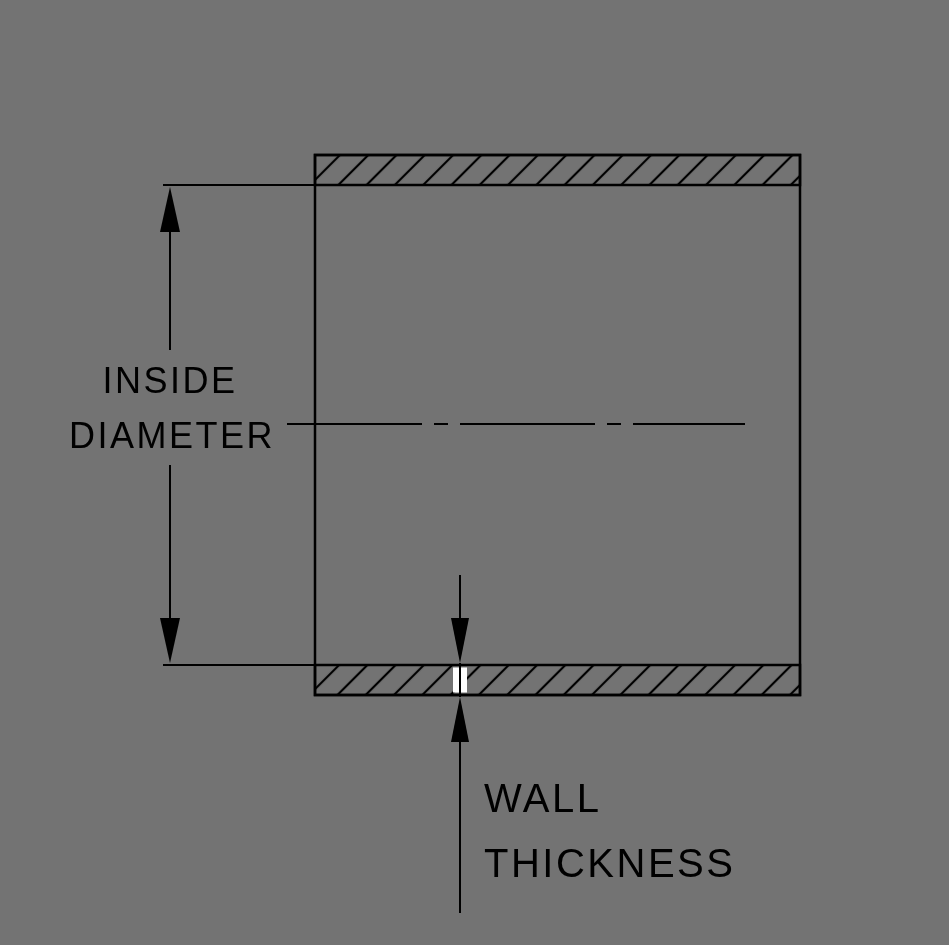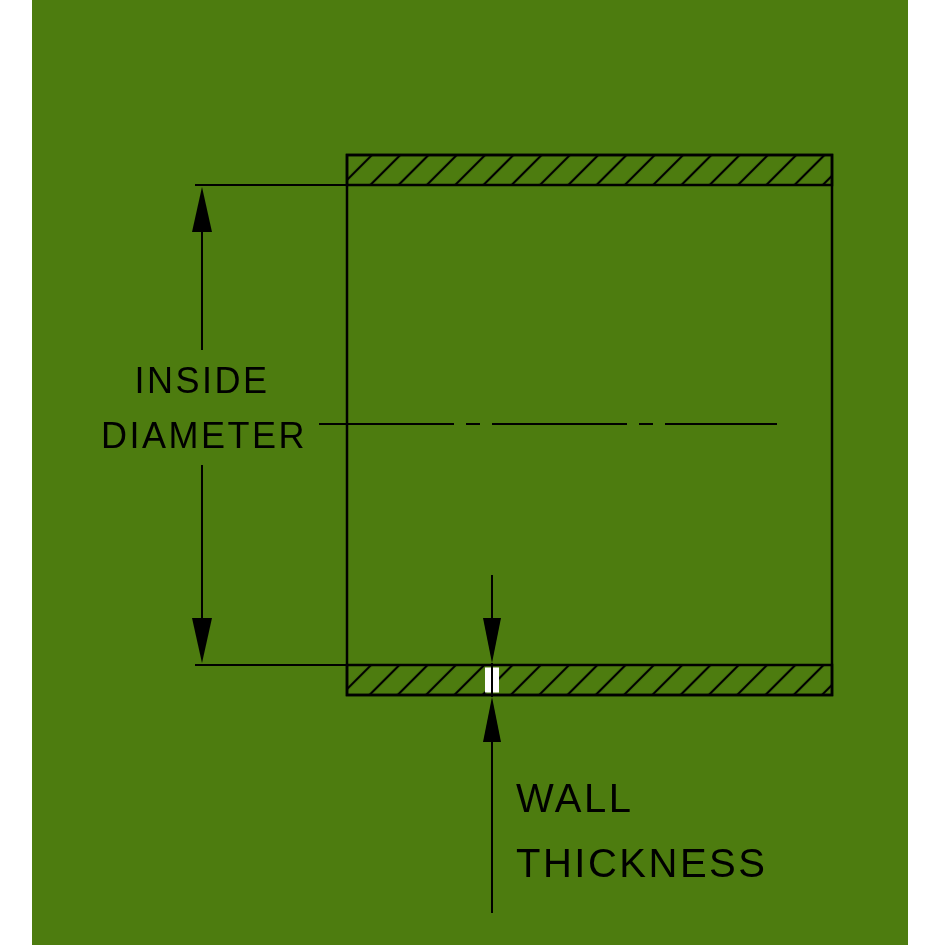--- a/index.html
+++ b/index.html
@@ -2,25 +2,24 @@
 <html><head>
 <meta charset="utf-8">
 <style>
   html, body {
     margin: 0;
     padding: 0;
     background: #ffffff;
   }
   .stage {
     position: relative;
-    width: 876px;
+    width: 949px;
     height: 945px;
-    background: #4d7c0f;
+    background: #737373;
     overflow: hidden;
-    margin-left: 32px;
   }
   svg text {
     font-family: "Liberation Sans", "DejaVu Sans", sans-serif;
     fill: #000000;
   }
   .dim-label {
     font-size: 36px;
     letter-spacing: 2.5px;
   }
   .callout-label {

